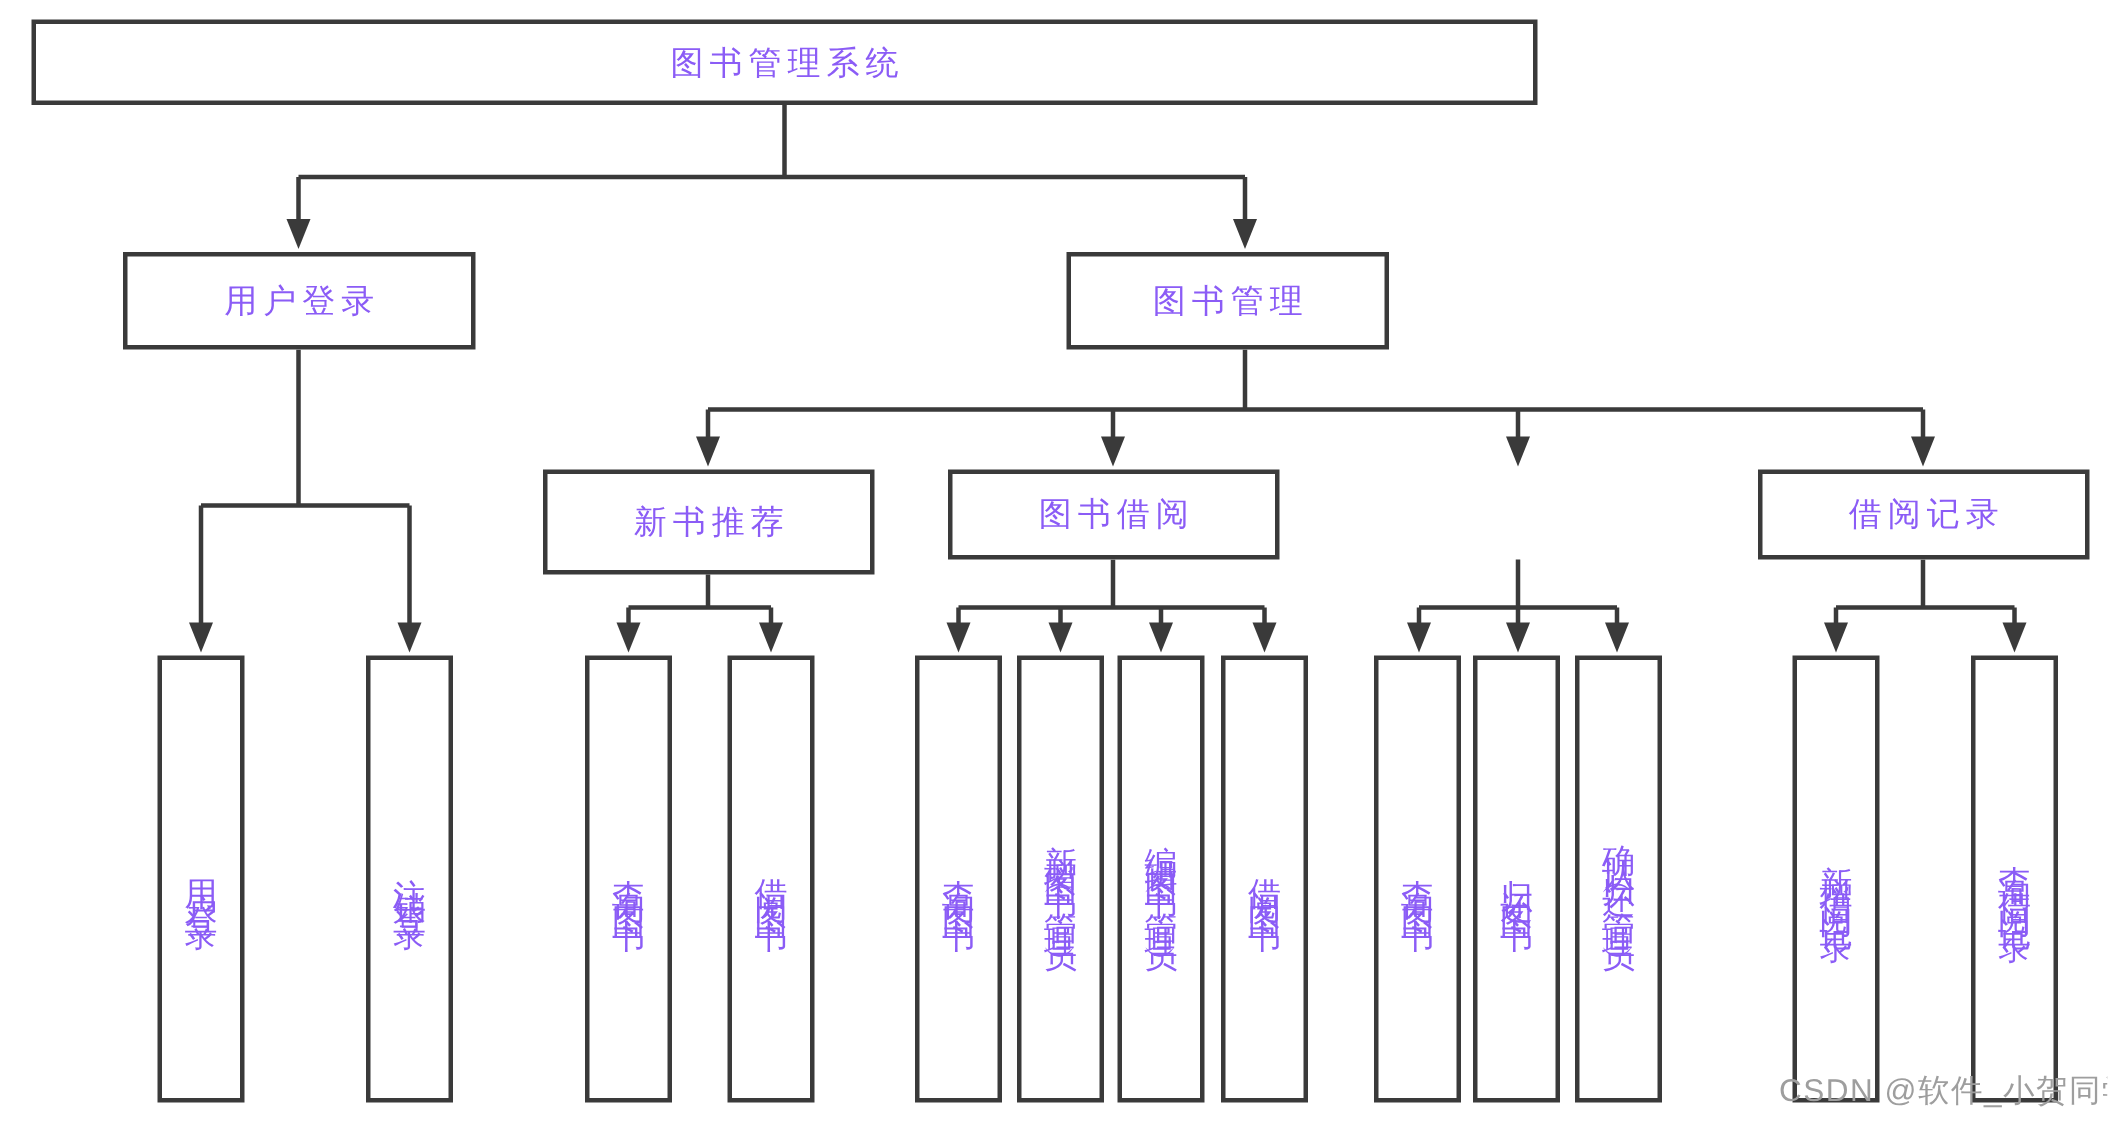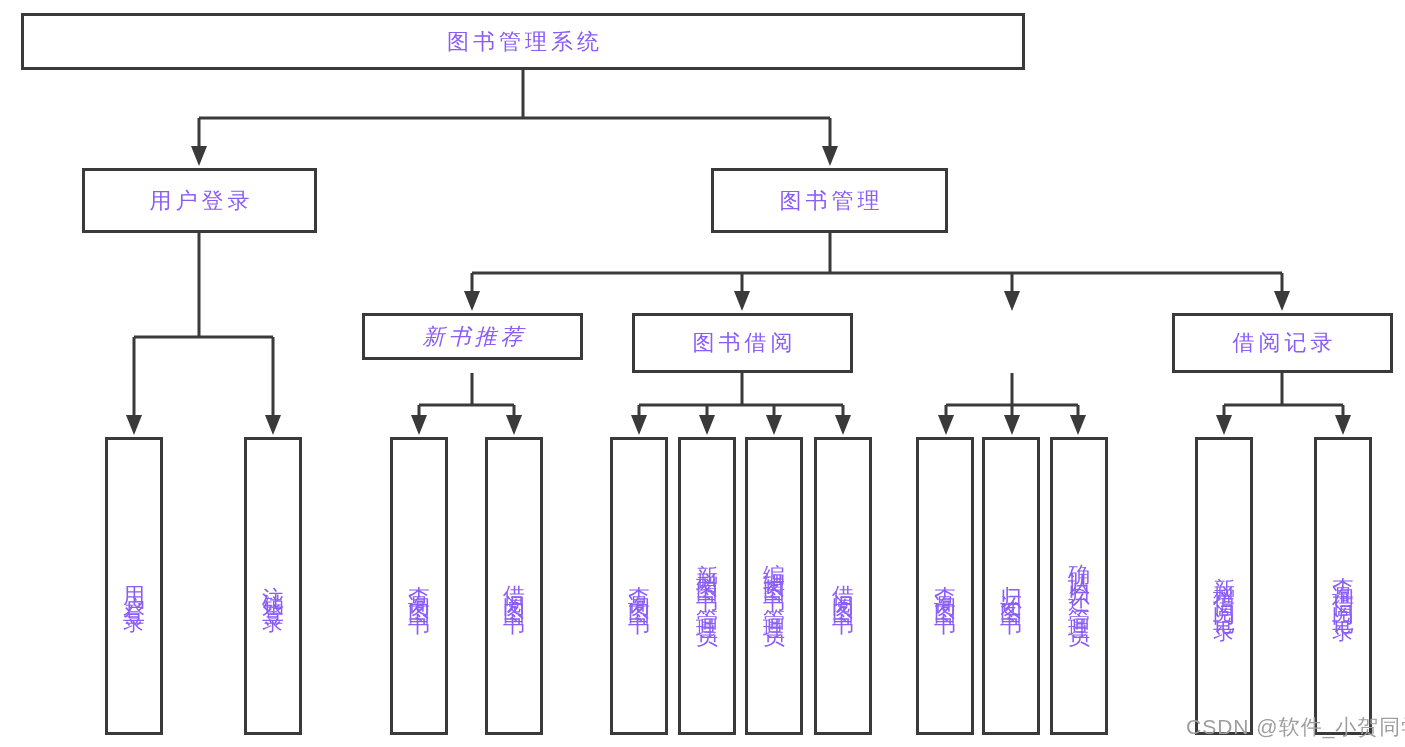--- a/index.html
+++ b/index.html
@@ -99,25 +99,25 @@
     </g>
   </svg>
 
   <div class="box hbox" style="left:21px; top:13px; width:1004px; height:57px;">
     <span>图书管理系统</span>
   </div>
 
   <div class="box hbox" style="left:82px; top:168px; width:235px; height:65px;">
     <span>用户登录</span>
   </div>
-  <div class="box hbox" style="left:711px; top:168px; width:237px; height:65px;">
+  <div class="box hbox" style="left:711px; top:168px; width:215px; height:65px;">
     <span>图书管理</span>
   </div>
 
-  <div class="box hbox" style="left:362px; top:313px; width:221px; height:47px;font-style:italic;">
+  <div class="box hbox" style="left:362px; top:313px; width:221px; height:70px;">
     <span>新书推荐</span>
   </div>
   <div class="box hbox" style="left:632px; top:313px; width:221px; height:60px;">
     <span>图书借阅</span>
   </div>
   <div class="box hbox" style="left:1172px; top:313px; width:221px; height:60px;">
     <span>借阅记录</span>
   </div>
 
   <div class="box vbox" style="left:105px;">

